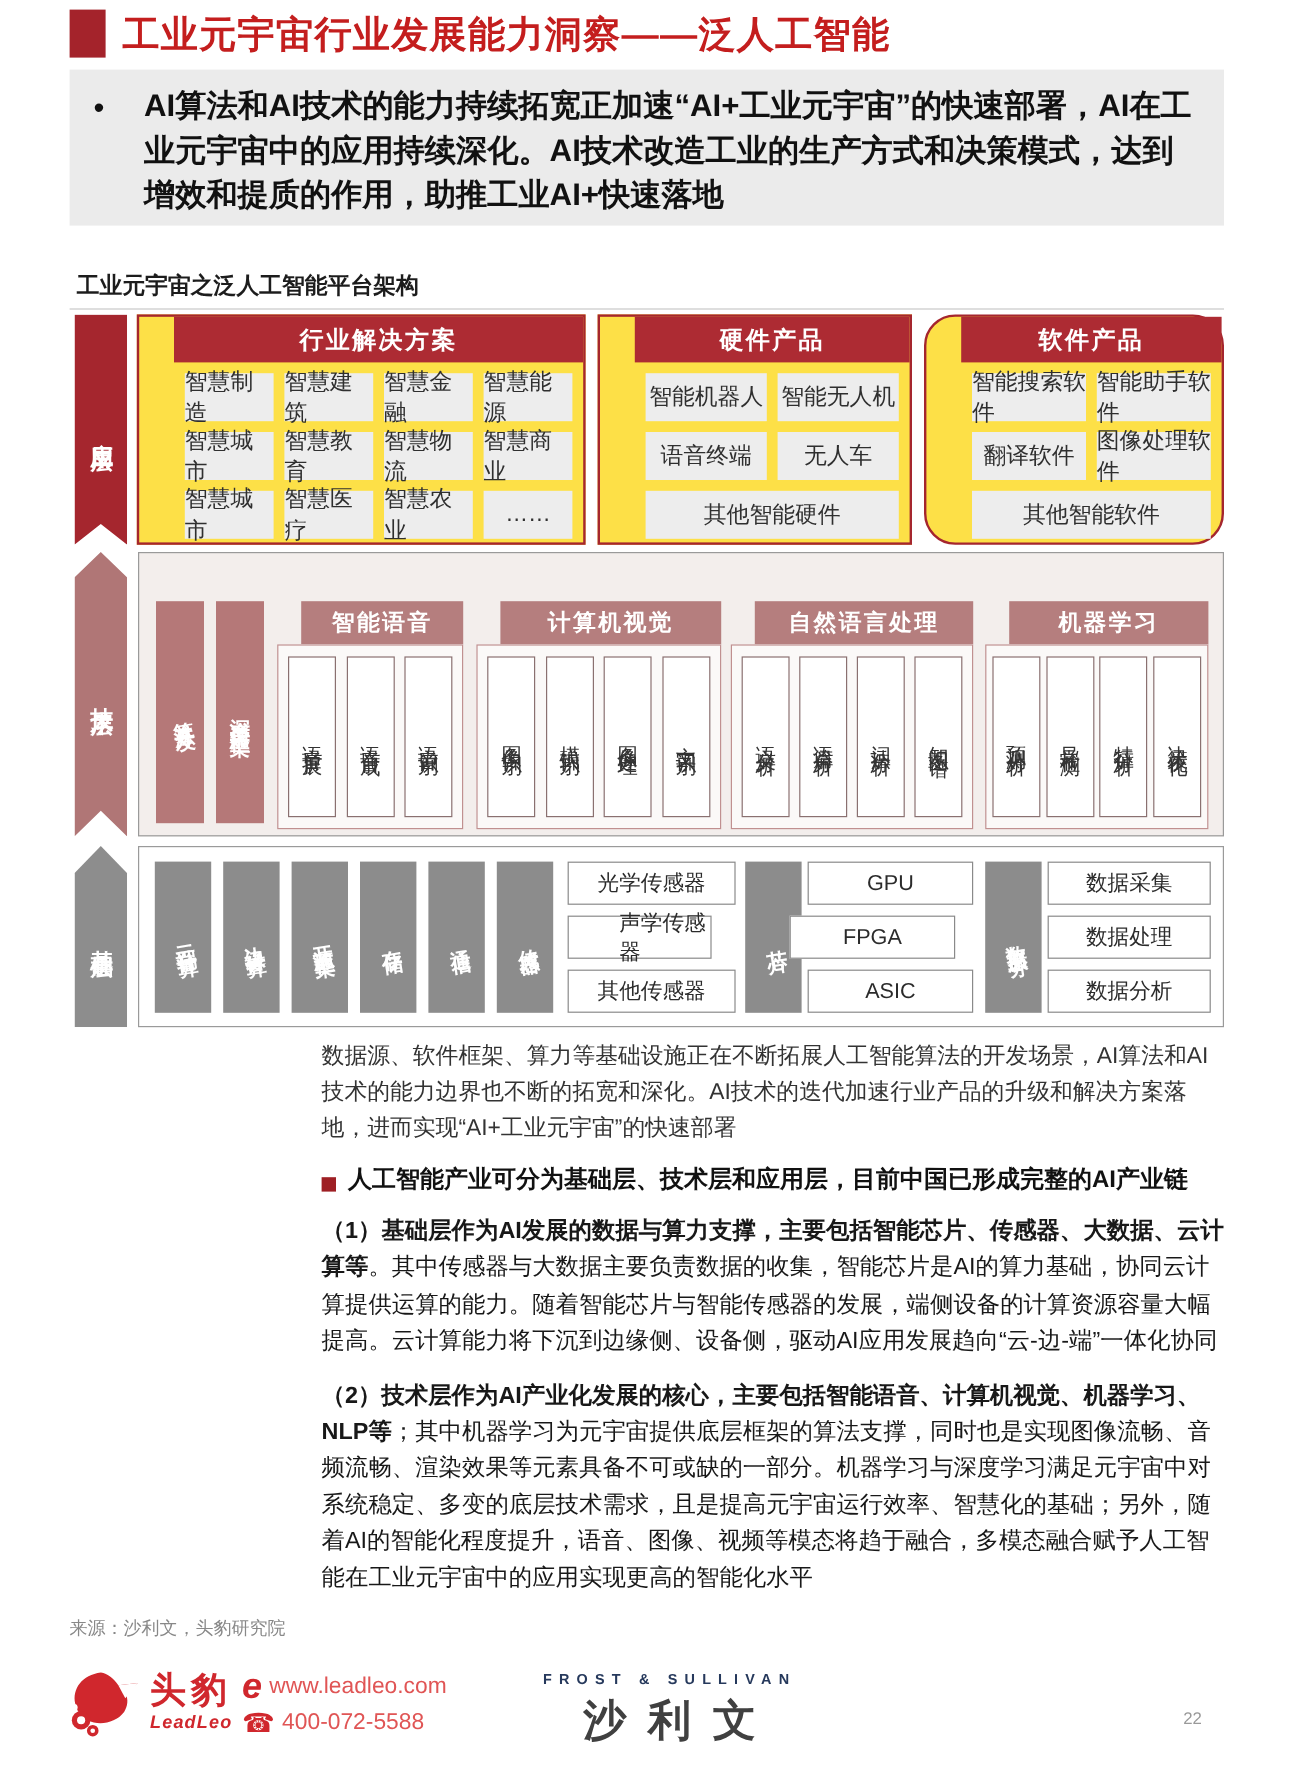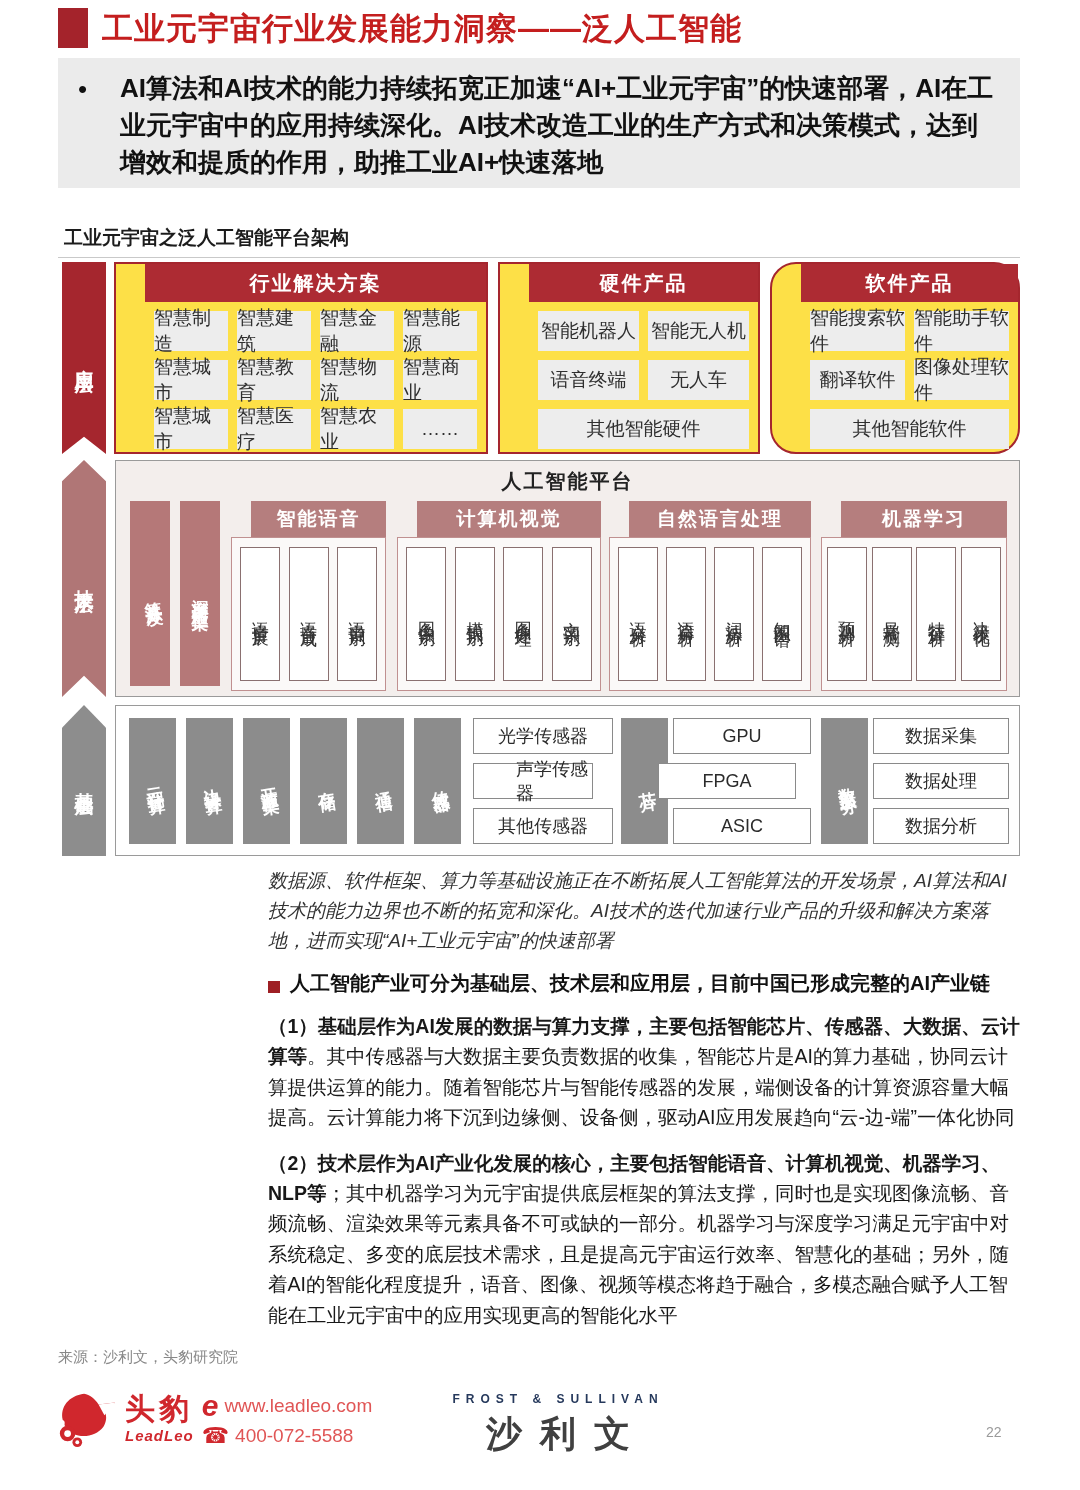--- a/index.html
+++ b/index.html
@@ -37,21 +37,21 @@
   .side-box{position:absolute;top:40px;width:40px;height:185px;background:#b57878;display:flex;align-items:center;justify-content:center;color:#fff;font-weight:bold;font-size:17px;}
   .tgroup{position:absolute;top:40px;height:190px;box-sizing:border-box;padding-left:20px;}
   .tg-header{height:36px;background:#b57e7e;color:#fff;font-size:19px;font-weight:bold;display:flex;align-items:center;justify-content:center;letter-spacing:2px;}
   .tg-body{position:absolute;left:0;right:0;top:36px;bottom:0;border:1px solid #c09090;background:#fbf9f8;display:flex;align-items:center;justify-content:space-evenly;}
   .vcell{width:38px;height:132px;background:#fff;border:1px solid #8a7070;display:flex;align-items:center;justify-content:center;font-size:17px;color:#333;}
   .base-box{position:absolute;left:57px;top:490px;width:905px;height:151px;background:#fff;border:1px solid #9a9a9a;box-sizing:border-box;}
   .pillar{position:absolute;top:12px;width:47px;height:126px;background:#8c8c8c;display:flex;align-items:center;justify-content:center;color:#fff;font-weight:bold;font-size:17px;}
   .bcell{position:absolute;height:36px;background:#fff;border:1px solid #8a8a8a;box-sizing:border-box;display:flex;align-items:center;justify-content:center;font-size:18px;color:#2b2b2b;}
   
   .text-col{position:absolute;left:268px;top:866px;width:756px;}
-  .italic-note{font-size:19px;font-style:italic;line-height:1.58;color:#333;}
+  .italic-note{font-size:19px;line-height:1.58;color:#333;}
   .bullet-head{display:flex;gap:10px;margin-top:14px;align-items:center;}
   .bullet-square{width:12px;height:12px;background:#9e1f24;margin-top:7px;flex:none;}
   .bullet-head-text{font-size:20px;font-weight:bold;color:#111;line-height:1.3;}
   .para{margin-top:15px;font-size:19.5px;line-height:1.56;color:#181818;}
   .para b{font-weight:bold;}
   
   .source{position:absolute;left:58px;top:1348px;font-size:15px;color:#888;}
   .leadleo{position:absolute;left:55px;top:1388px;display:flex;align-items:center;gap:8px;}
   .ll-name{font-size:30px;font-weight:bold;color:#d0272d;letter-spacing:4px;line-height:1;}
   .ll-sub{font-size:15px;font-weight:bold;font-style:italic;color:#d0272d;margin-top:3px;letter-spacing:1px;}
@@ -117,21 +117,20 @@
       <div class="cell">翻译软件</div>
       <div class="cell">图像处理软件</div>
     </div>
     <div class="cell full-cell">其他智能软件</div>
   </div>
 
   <div class="ribbon tech-ribbon">
     <span class="vtext">技术层</span>
   </div>
   <div class="tech-box">
-    <div class="tech-title">人工智能平台</div>
     <div class="side-box" style="left:14px;">
       <span class="vtext tilt">算法开发</span>
     </div>
     <div class="side-box" style="left:64px;">
       <span class="vtext">深度学习框架</span>
     </div>
     <div class="tgroup" style="left:115px;width:155px;">
       <div class="tg-header">智能语音</div>
       <div class="tg-body">
         <div class="vcell">

